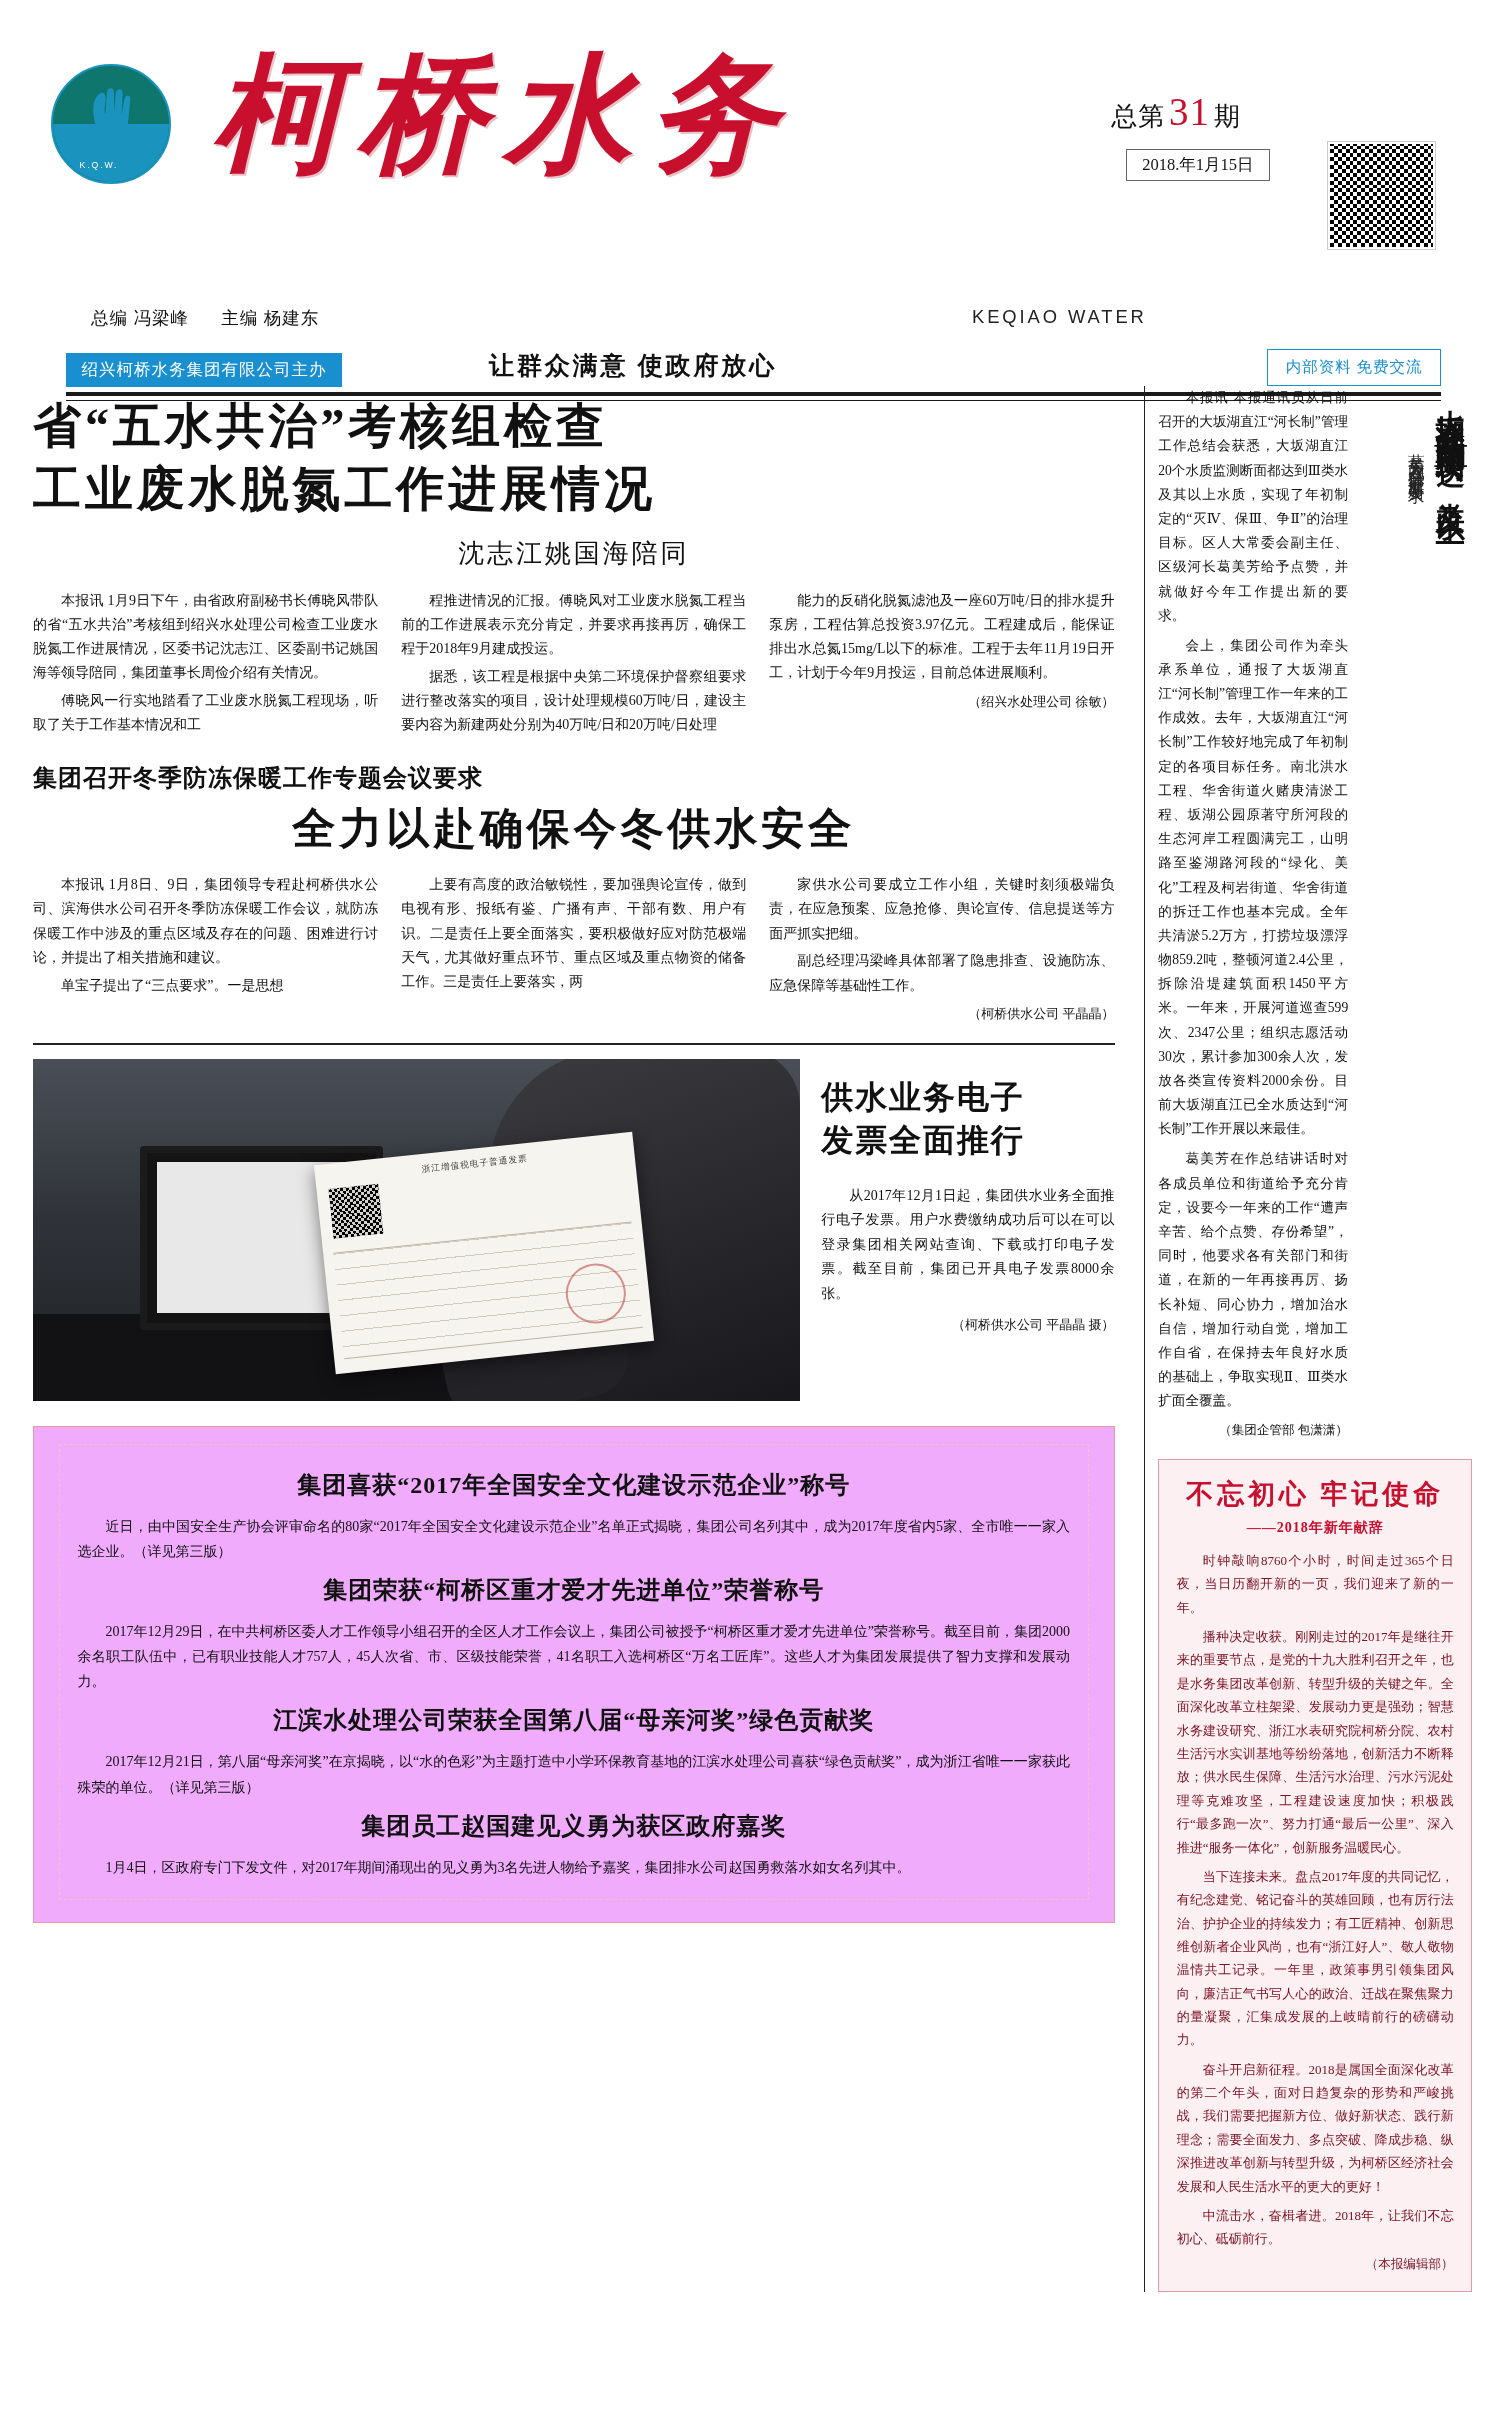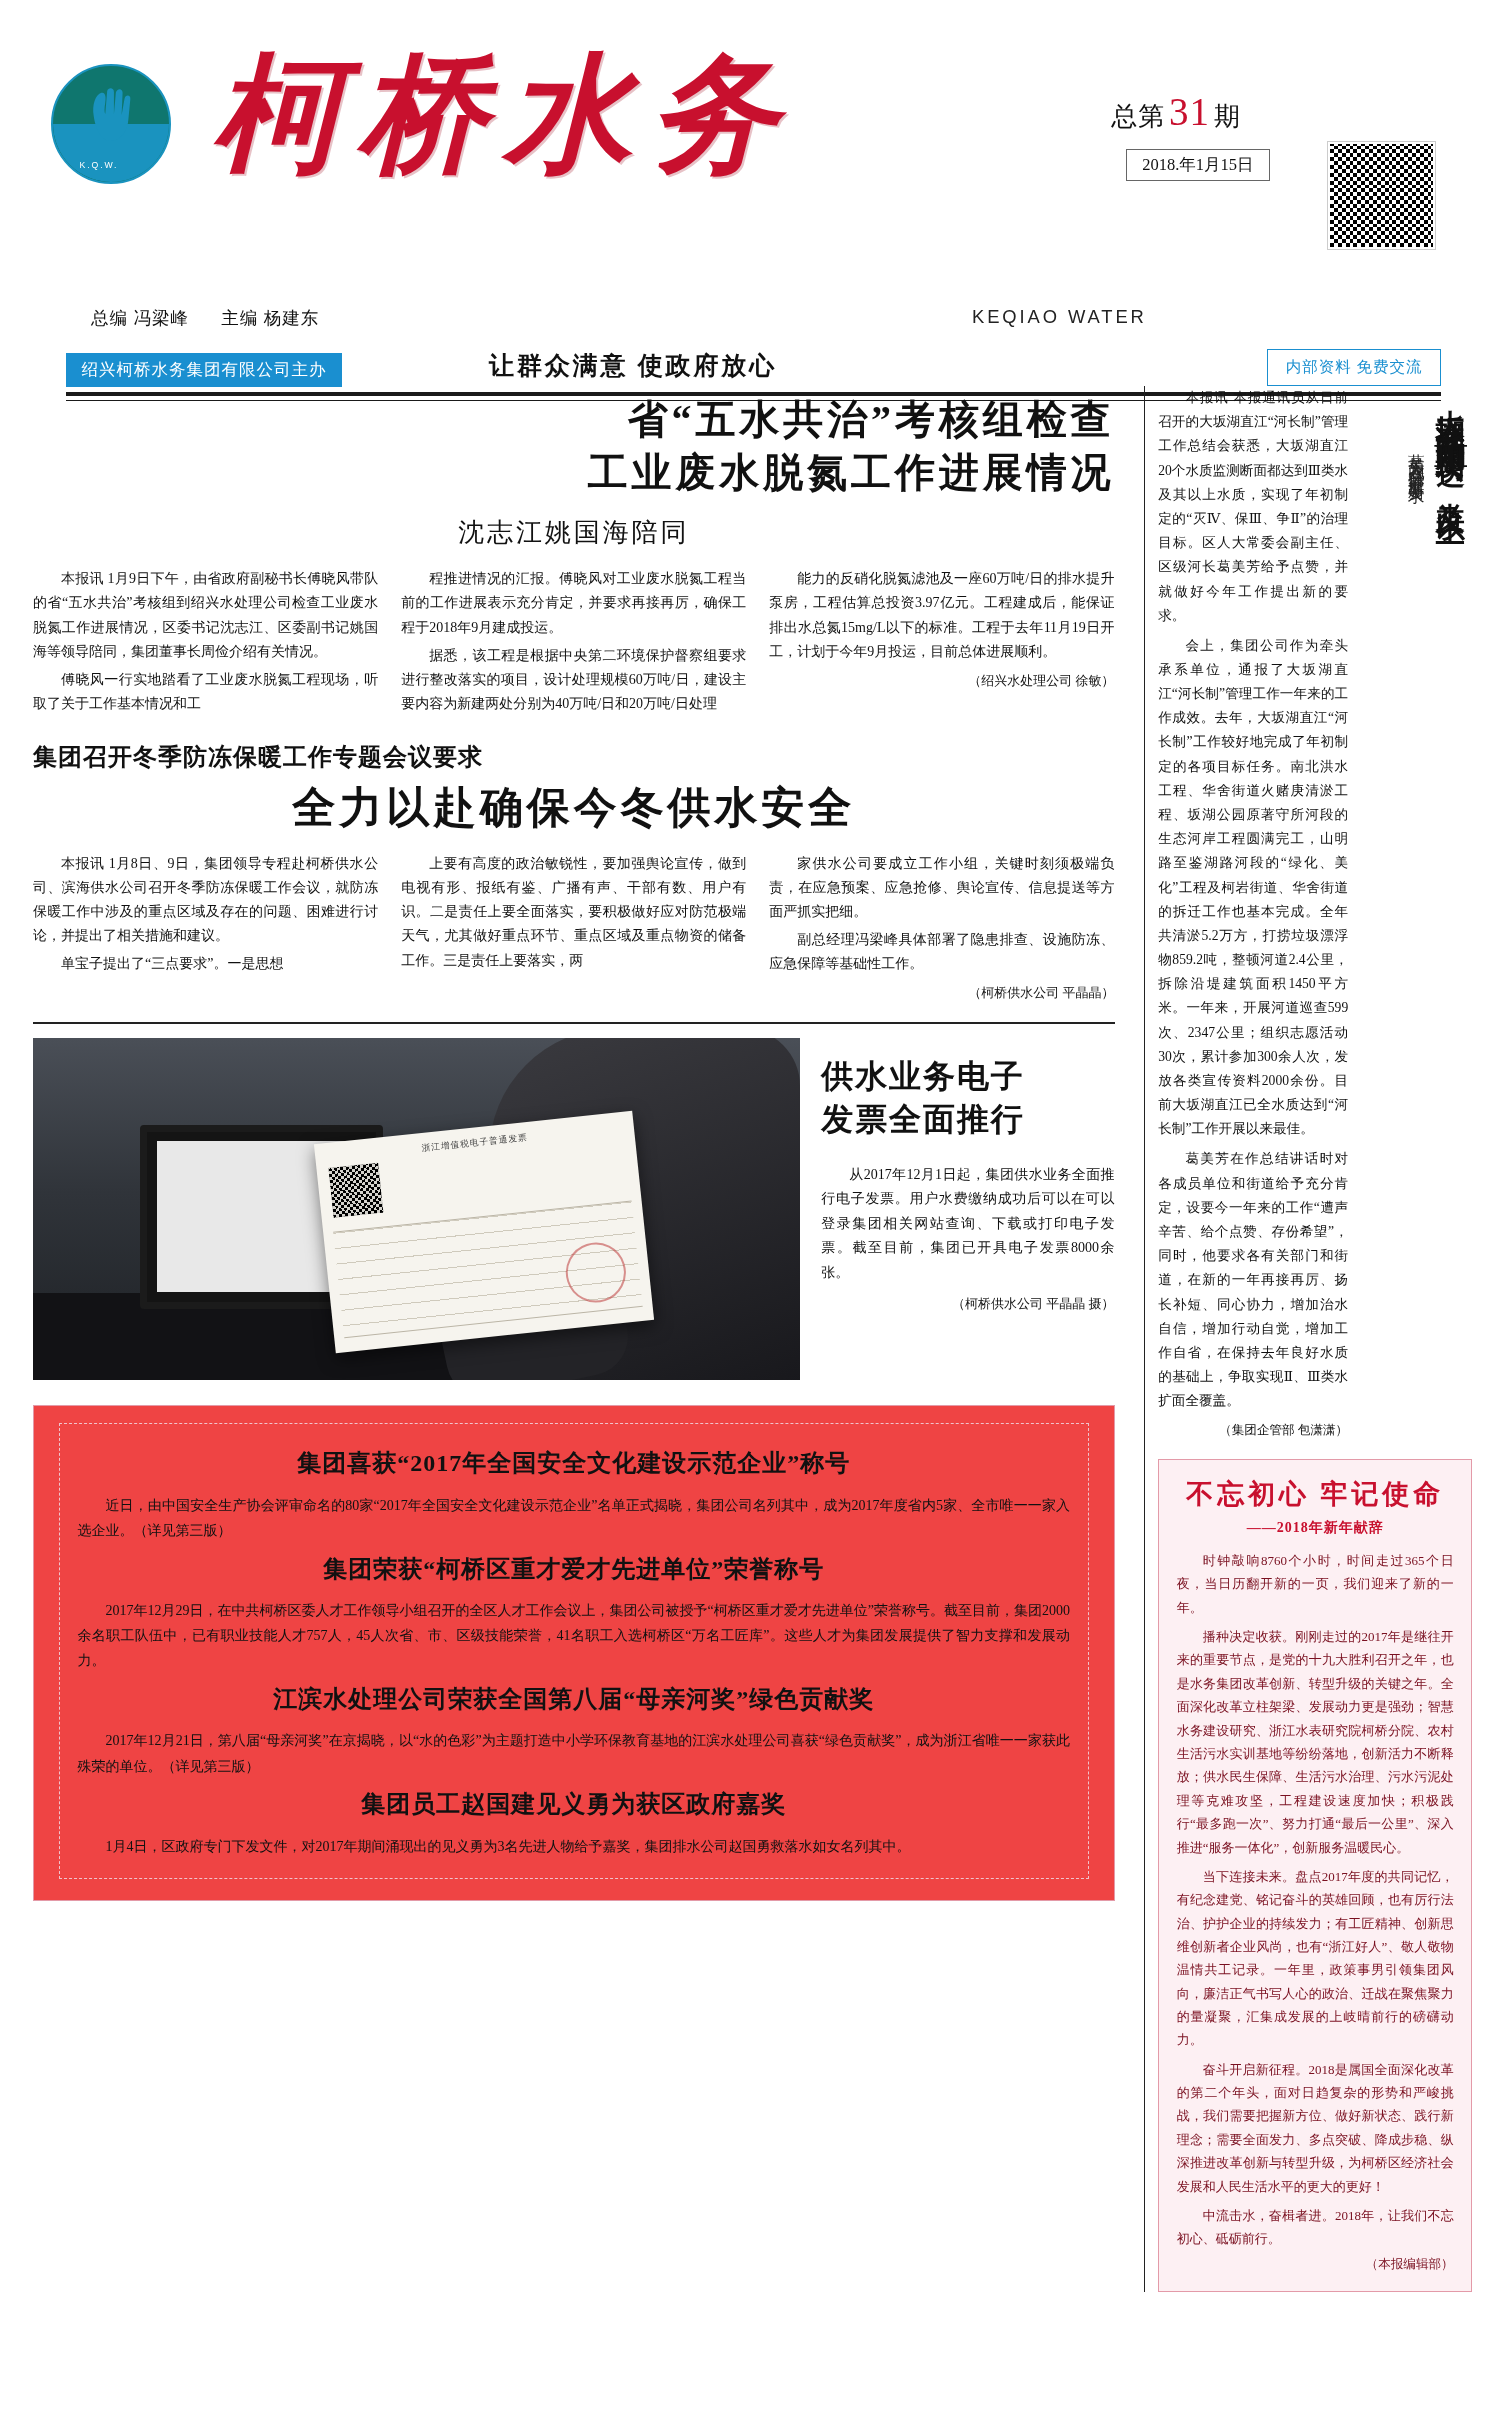--- a/index.html
+++ b/index.html
@@ -170,22 +170,22 @@
   .col-left { width: 1097px; padding-right: 15.5px; }
   .divider-v {
     width: 1px;
     background: #222;
     margin: 0 13.6px;
     align-self: stretch;
   }
   .col-right { width: 314px; }
 
   h1.headline {
-    text-align: right;
-    font-size: 40px;
+    text-align: left;
+    font-size: 48px;
     font-weight: bold;
     letter-spacing: 3.9px;
     line-height: 1.32;
     margin: 7.8px 0 0 0;
     color: #111;
   }
   .sub-headline {
     text-align: center;
     font-size: 26px;
     letter-spacing: 2.9px;
@@ -302,21 +302,21 @@
     font-size: 14px; line-height: 1.75; text-indent: 2em;
     text-align: justify; margin: 0;
   }
   .photo-side .sign { margin-top: 9.7px; }
 
   
   .awards {
     margin-top: 25px;
     border: 1.9px solid #e39aa8;
     padding: 17.5px 25px 21.3px 25px;
-    background: #ef4444;
+    background: #f0abfc;
   }
   .awards .inner { border: 1px dashed #efc3cc; padding: 13.6px 17.5px; }
   .award-title {
     text-align: center;
     font-size: 24px;
     font-weight: bold;
     letter-spacing: 1px;
     margin: 9.7px 0 11.6px 0;
     line-height: 1.4;
   }

